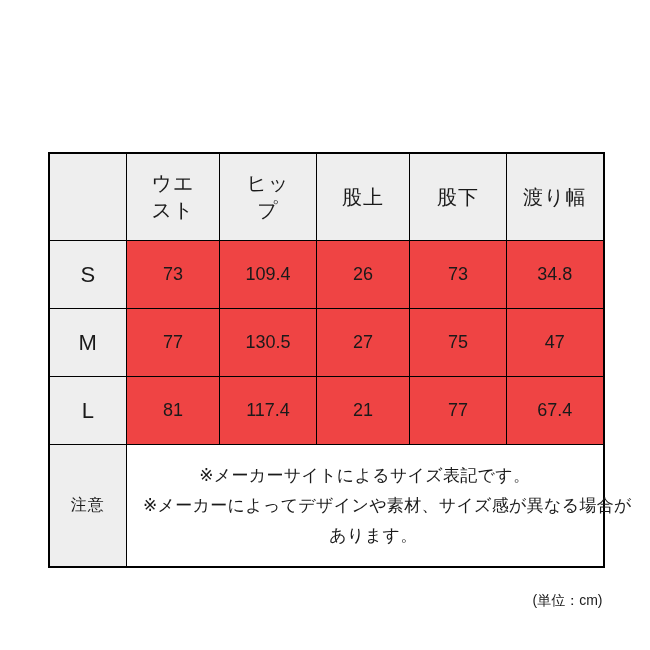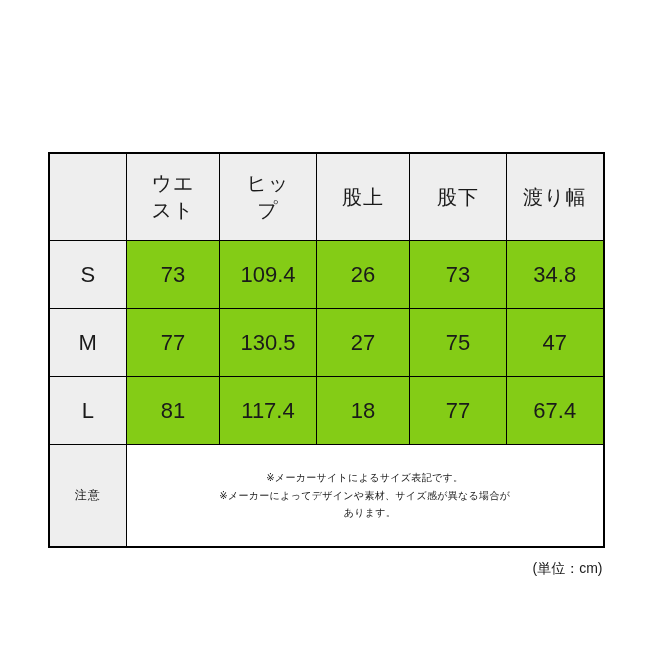--- a/index.html
+++ b/index.html
@@ -41,40 +41,40 @@
   tr.header-row th {
     background: #eeeeee;
     font-size: 20px;
     letter-spacing: 1px;
   }
   th.row-label {
     background: #eeeeee;
     font-size: 22px;
   }
   td.value-cell {
-    background: #84cc16;
-    font-size: 22px;
+    background: #ef4444;
+    font-size: 18px;
   }
   th.note-label {
     background: #eeeeee;
-    font-size: 12px;
+    font-size: 16px;
     letter-spacing: 1px;
   }
   td.note-cell {
     background: #ffffff;
     text-align: left;
-    font-size: 10px;
+    font-size: 17px;
     line-height: 1.75;
     padding: 10px 8px 10px 13px;
     letter-spacing: 0.3px;
   }
   .note-line { white-space: pre; }
   .unit-label {
     width: 555px;
-    margin: 12px auto 0;
+    margin: 24px auto 0;
     text-align: right;
     font-size: 14px;
     color: #1a1a1a;
   }
 </style>
 </head>
 <body>
 
 <div class="page">
   <div class="table-wrap">
@@ -109,21 +109,21 @@
           <td class="value-cell">77</td>
           <td class="value-cell">130.5</td>
           <td class="value-cell">27</td>
           <td class="value-cell">75</td>
           <td class="value-cell">47</td>
         </tr>
         <tr class="data-row">
           <th class="row-label">L</th>
           <td class="value-cell">81</td>
           <td class="value-cell">117.4</td>
-          <td class="value-cell">18</td>
+          <td class="value-cell">21</td>
           <td class="value-cell">77</td>
           <td class="value-cell">67.4</td>
         </tr>
         <tr class="note-row">
           <th class="note-label">注意</th>
           <td class="note-cell" colspan="5">
             <div class="note-line">※メーカーサイトによるサイズ表記です。</div>
             <div class="note-line">※メーカーによってデザインや素材、サイズ感が異なる場合が</div>
             <div class="note-line">　あります。</div>
           </td>

